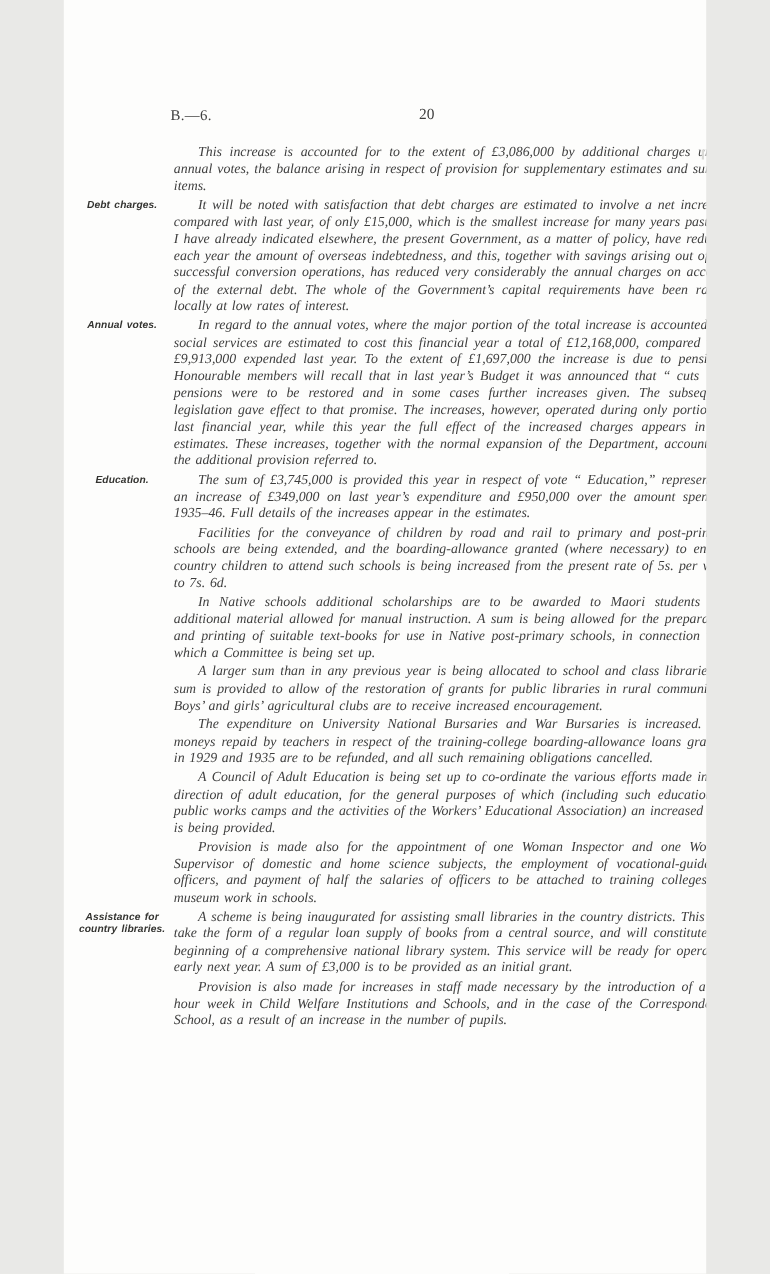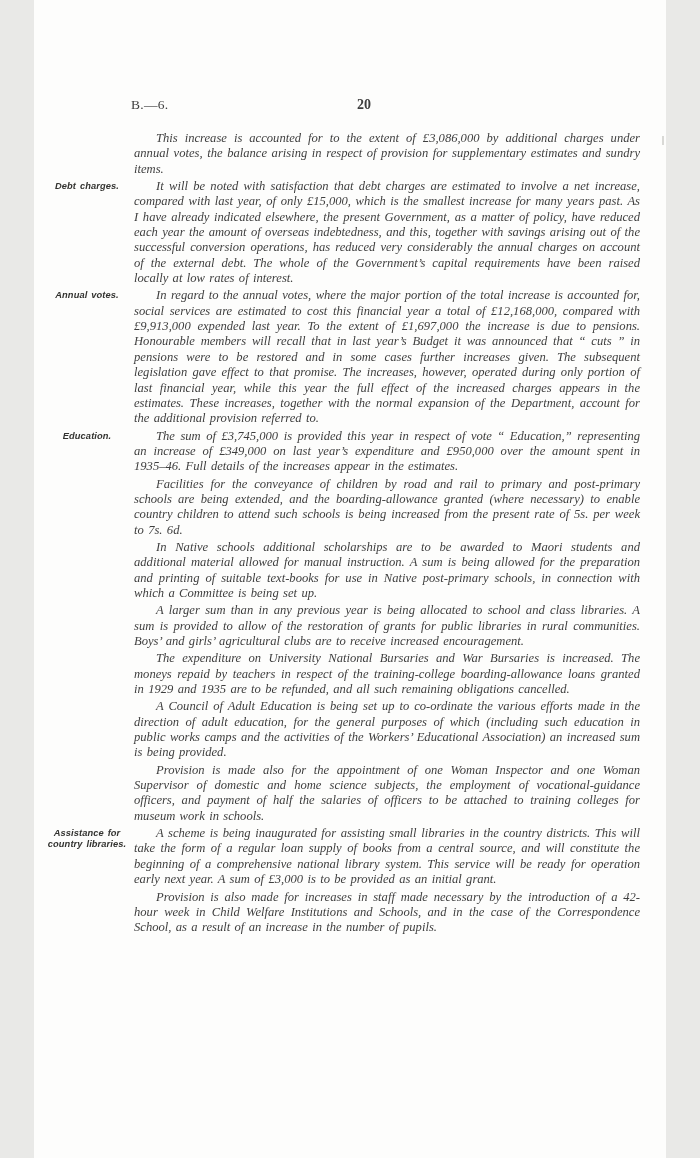--- a/index.html
+++ b/index.html
@@ -2,21 +2,21 @@
 <html><head>
 <meta charset="utf-8">
 <style>
   html, body {
     margin: 0;
     padding: 0;
     background: #e9e9e7;
   }
   .page {
     position: relative;
-    width: 632px;
+    width: 584px;
     height: 1158px;
     margin: 0 auto;
     background: #fdfdfc;
     overflow: hidden;
     font-family: "Liberation Serif", serif;
     color: #3e3e3e;
   }
   .page-header {
     position: absolute;
     top: 97px;
@@ -31,21 +31,20 @@
     font-size: 13.5px;
     letter-spacing: 0.3px;
   }
   .page-number {
     position: absolute;
     left: 300px;
     width: 60px;
     top: 0;
     text-align: center;
     font-size: 14px;
-    font-weight: bold;
   }
   .body-text {
     position: absolute;
     top: 131px;
     left: 100px;
     width: 506px;
     font-style: italic;
   }
   .para {
     position: relative;

